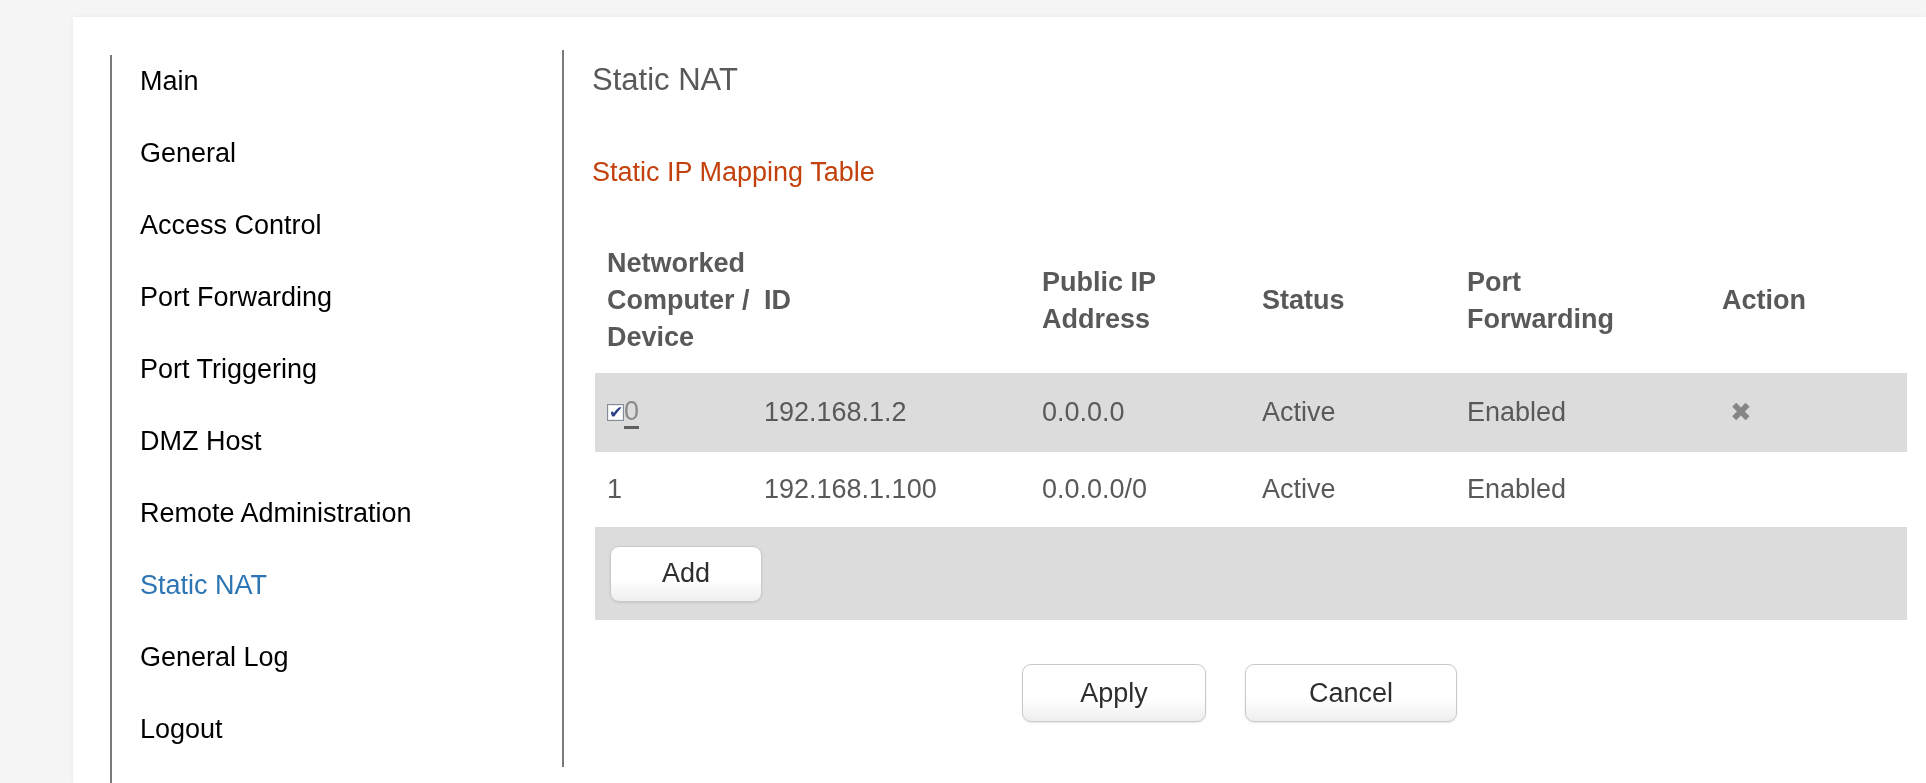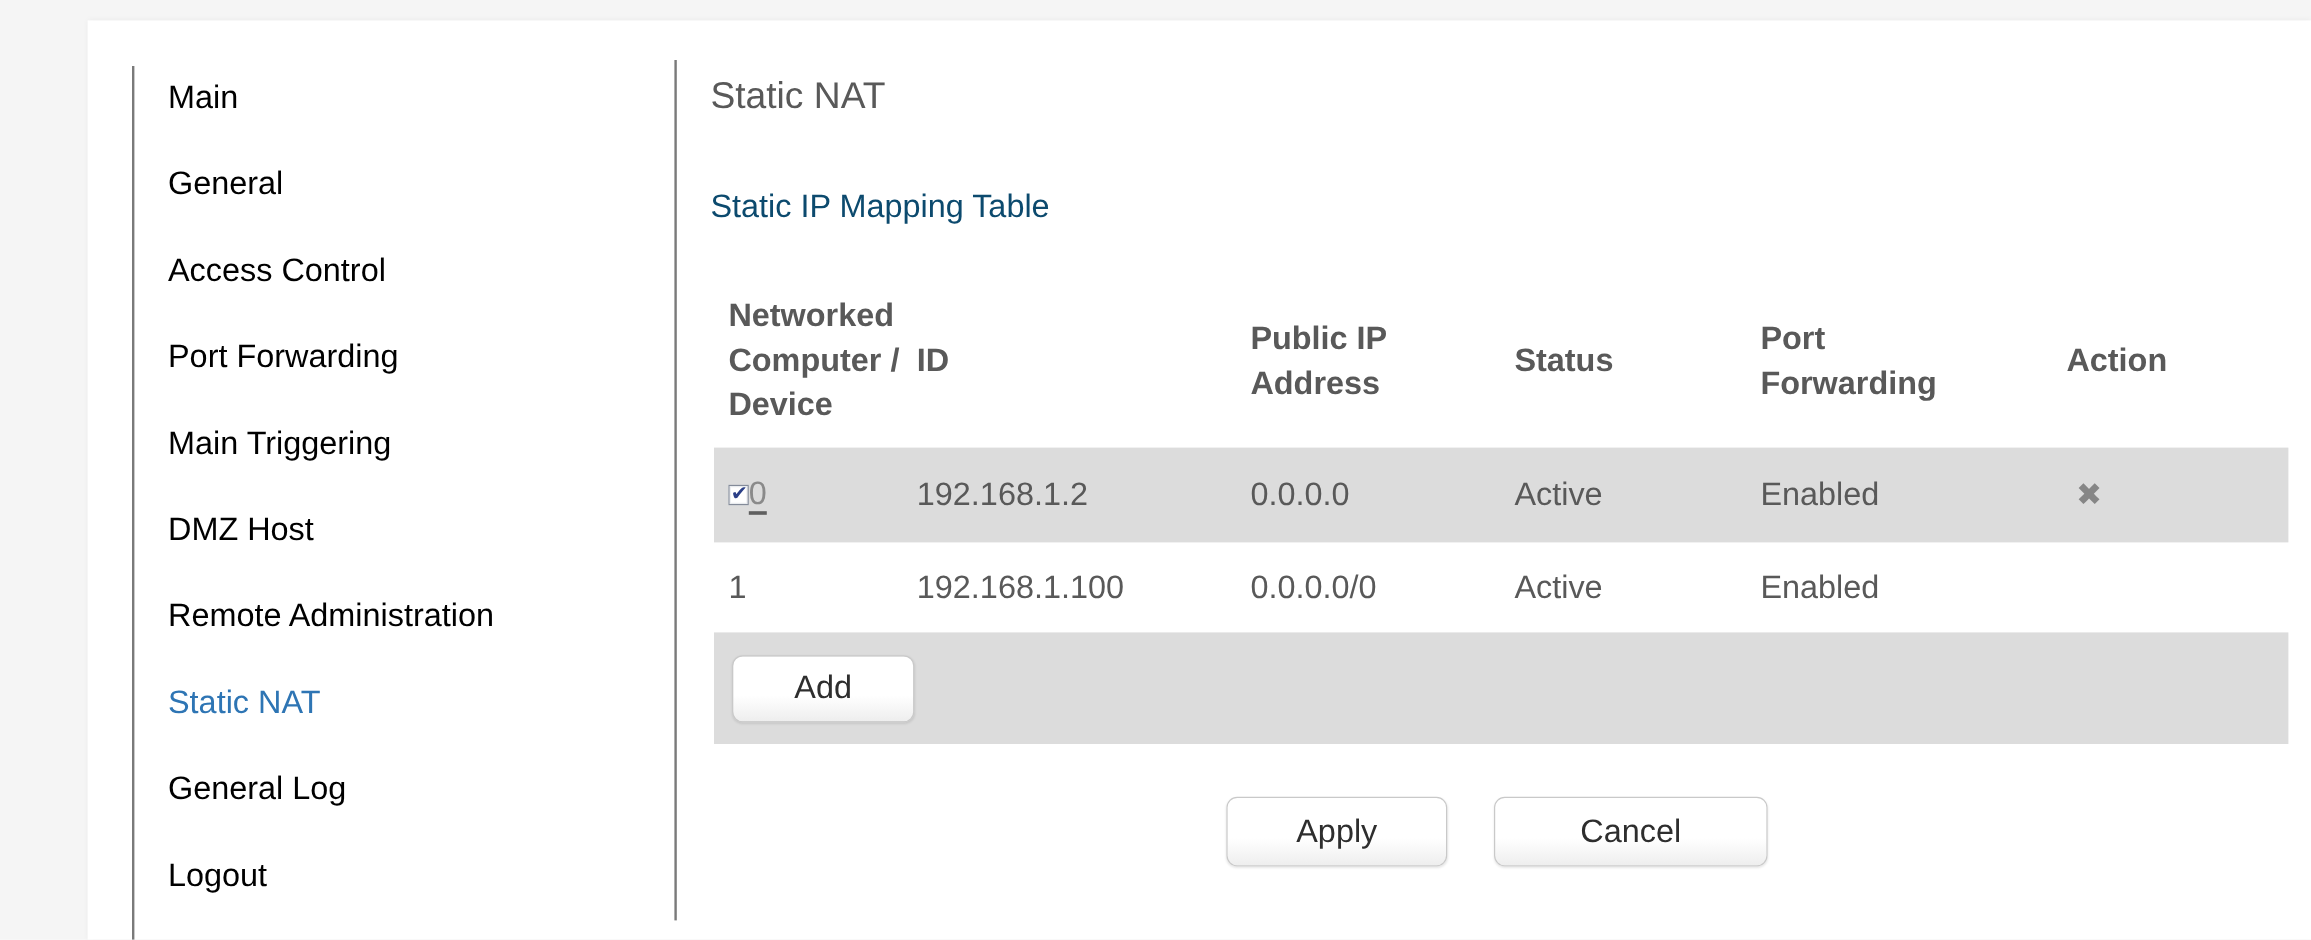--- a/index.html
+++ b/index.html
@@ -28,21 +28,21 @@
   }
   .side-item.active { color: #2e75b4; }
 
   
   .page-title {
     position: absolute; left: 519px; top: 45px;
     font-size: 31px; color: #595959;
   }
   .section-subtitle {
     position: absolute; left: 519px; top: 140px;
-    font-size: 27px; color: #0c4a6e;
+    font-size: 27px; color: #c2410c;
   }
 
   
   .nat-table { position: absolute; left: 522px; top: 211px; width: 1312px; }
   .trow {
     display: grid;
     grid-template-columns: 169px 278px 220px 205px 255px 185px;
     width: 1312px;
   }
   .thead { height: 145px; }
@@ -89,36 +89,36 @@
     border-radius: 9px;
     background: linear-gradient(#ffffff 60%, #eeeeee 100%);
     font-size: 27px; color: #2e2e2e;
     font-family: "Liberation Sans", "DejaVu Sans", sans-serif;
     display: flex; align-items: center; justify-content: center;
     cursor: pointer;
     box-shadow: 0 1px 2px rgba(0,0,0,0.10);
   }
   .add-btn { width: 152px; height: 56px; margin-left: 15px; }
   .apply-btn { position: absolute; left: 949px; top: 647px; width: 184px; height: 58px; }
-  .cancel-btn { position: absolute; left: 1172px; top: 647px; width: 228px; height: 58px; }
+  .cancel-btn { position: absolute; left: 1172px; top: 647px; width: 212px; height: 58px; }
 </style>
 </head>
 <body>
 
 <div class="panel">
 
   <div class="vline sidebar-edge"></div>
   <div class="vline content-divider"></div>
 
   <nav class="sidebar">
     <div class="side-item">Main</div>
     <div class="side-item">General</div>
     <div class="side-item">Access Control</div>
     <div class="side-item">Port Forwarding</div>
-    <div class="side-item">Main Triggering</div>
+    <div class="side-item">Port Triggering</div>
     <div class="side-item">DMZ Host</div>
     <div class="side-item">Remote Administration</div>
     <div class="side-item active">Static NAT</div>
     <div class="side-item">General Log</div>
     <div class="side-item">Logout</div>
   </nav>
 
   <h1 class="page-title" style="font-weight:normal;">Static NAT</h1>
   <h2 class="section-subtitle" style="font-weight:normal;">Static IP Mapping Table</h2>
 

